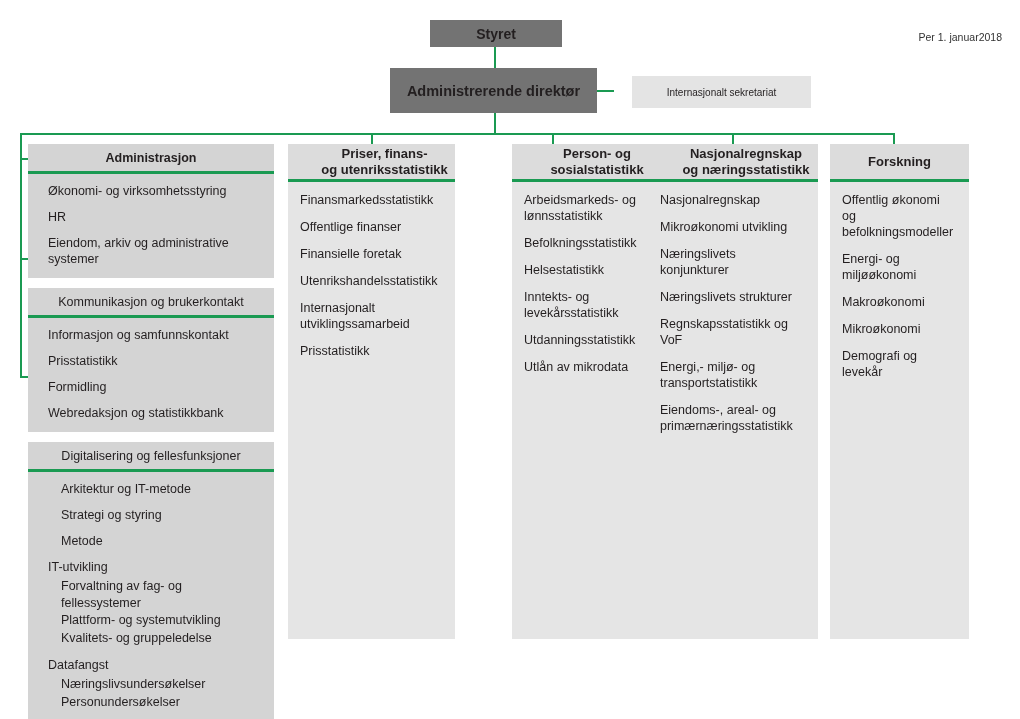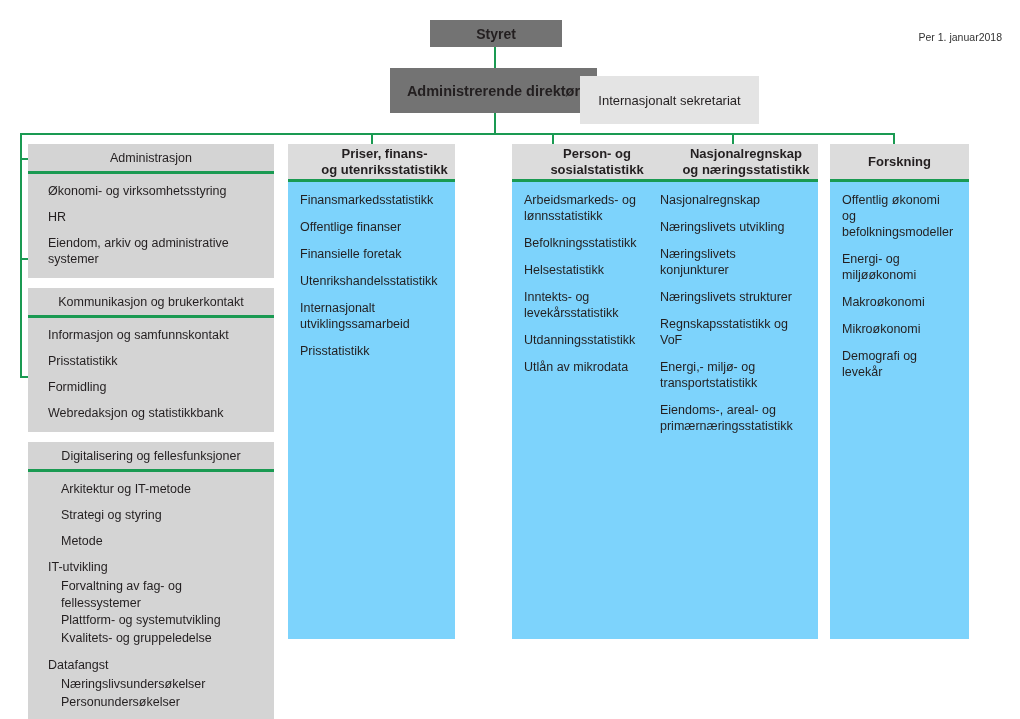--- a/index.html
+++ b/index.html
@@ -23,21 +23,21 @@
     align-items:center;
     justify-content:center;
     text-align:center;
     font-size:13.5px;
   }
   .box.bold{font-weight:bold;}
 
   
   #box-styret{left:430px;top:20px;width:132px;height:27px;font-size:14px;}
   #box-dir{left:390px;top:68px;width:207px;height:45px;font-size:14.5px;}
-  #box-intsek{left:580px;top:76px;width:179px;height:48px;font-size:13px;background:#e4e4e4;}
+  #box-intsek{left:632px;top:76px;width:179px;height:32px;font-size:10px;background:#e4e4e4;}
 
   
   .ln{position:absolute;background:#1a9a52;}
   .v{width:2px;}
   .h{height:2px;}
 
   
   #date{
     position:absolute;right:18px;top:31px;
     font-size:10.5px;color:#333;
@@ -51,21 +51,21 @@
     background:#dcdcdc;
     font-weight:bold;
     font-size:13px;
     text-align:center;
     line-height:1.25;
     padding:9px 6px 8px;
     box-sizing:border-box;
     border-bottom:3px solid #1a9a52;
   }
   .colbody{
-    background:#7dd3fc;
+    background:#e5e5e5;
     padding:10px 12px 14px;
     box-sizing:border-box;
   }
   .colbody .it{
     font-size:12.5px;
     line-height:1.28;
     margin-bottom:11px;
   }
   .colbody .it:last-child{margin-bottom:0;}
 
@@ -78,21 +78,21 @@
 
   #col2 .colbody,#col3 .colbody,#col4 .colbody,#col5 .colbody{height:457px;}
   #col2 .colhead,#col4 .colhead{height:38px;display:flex;align-items:center;justify-content:center;padding-left:32px;}
   #col3 .colhead,#col5 .colhead{height:38px;display:flex;align-items:center;justify-content:center;}
 
   
   #col1 .unit{margin-bottom:10px;}
   #col1 .unithead{
     background:#d4d4d4;
     font-size:12.5px;
-    font-weight:normal;
+    font-weight:bold;
     text-align:center;
     padding:7px 6px 6px;
     border-bottom:3px solid #1a9a52;
     box-sizing:border-box;
   }
   #col1 .unithead.reg{font-weight:normal;}
   #col1 .unitbody{
     background:#d4d4d4;
     padding:9px 20px 11px;
     box-sizing:border-box;
@@ -228,21 +228,21 @@
 
   <div class="col" id="col4">
     <div class="colhead">
       <div>
         <span>Nasjonalregnskap</span><br>
         <span>og næringsstatistikk</span>
       </div>
     </div>
     <div class="colbody">
       <div class="it">Nasjonalregnskap</div>
-      <div class="it">Næringslivets utvikling</div>
+      <div class="it">Mikroøkonomi utvikling</div>
       <div class="it">Næringslivets konjunkturer</div>
       <div class="it">Næringslivets strukturer</div>
       <div class="it">Regnskapsstatistikk og VoF</div>
       <div class="it">Energi,- miljø- og transportstatistikk</div>
       <div class="it">Eiendoms-, areal- og primærnæringsstatistikk</div>
     </div>
   </div>
 
   <div class="col" id="col5">
     <div class="colhead">

